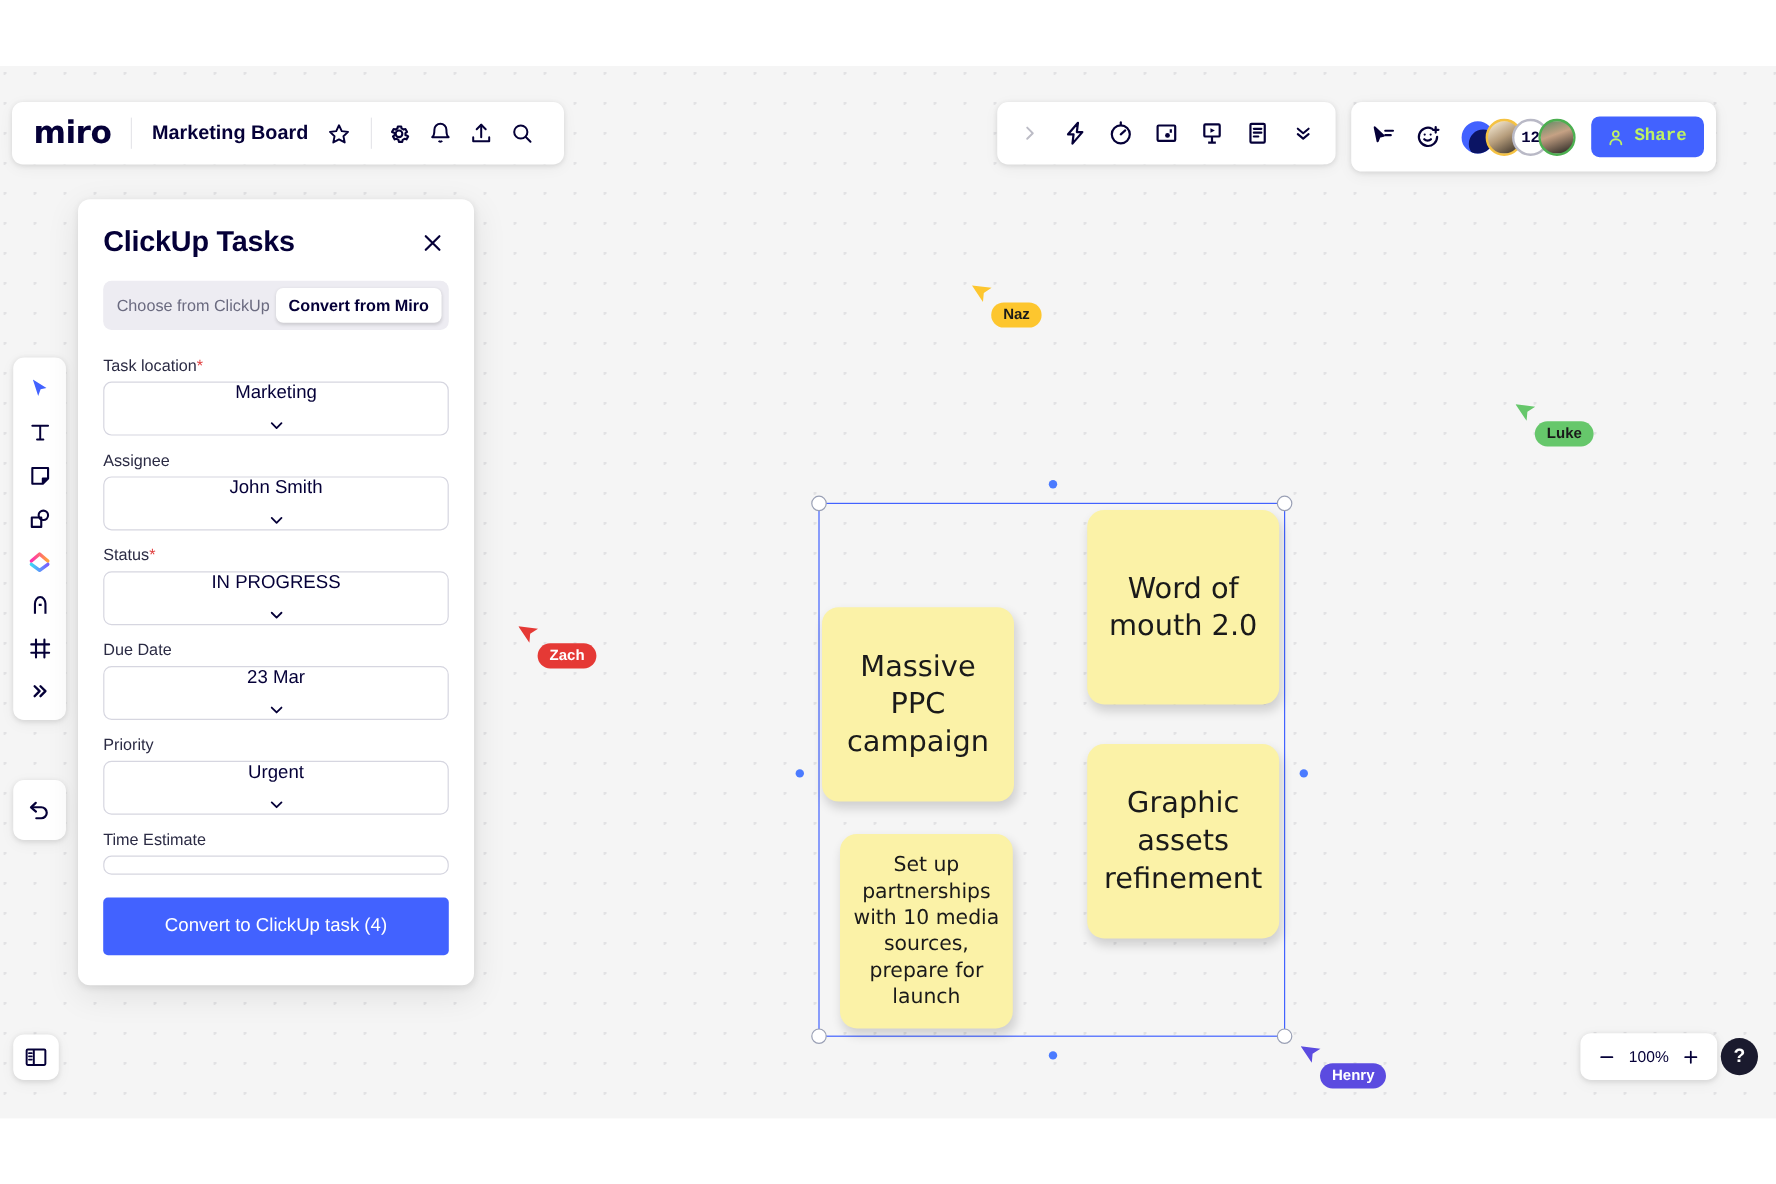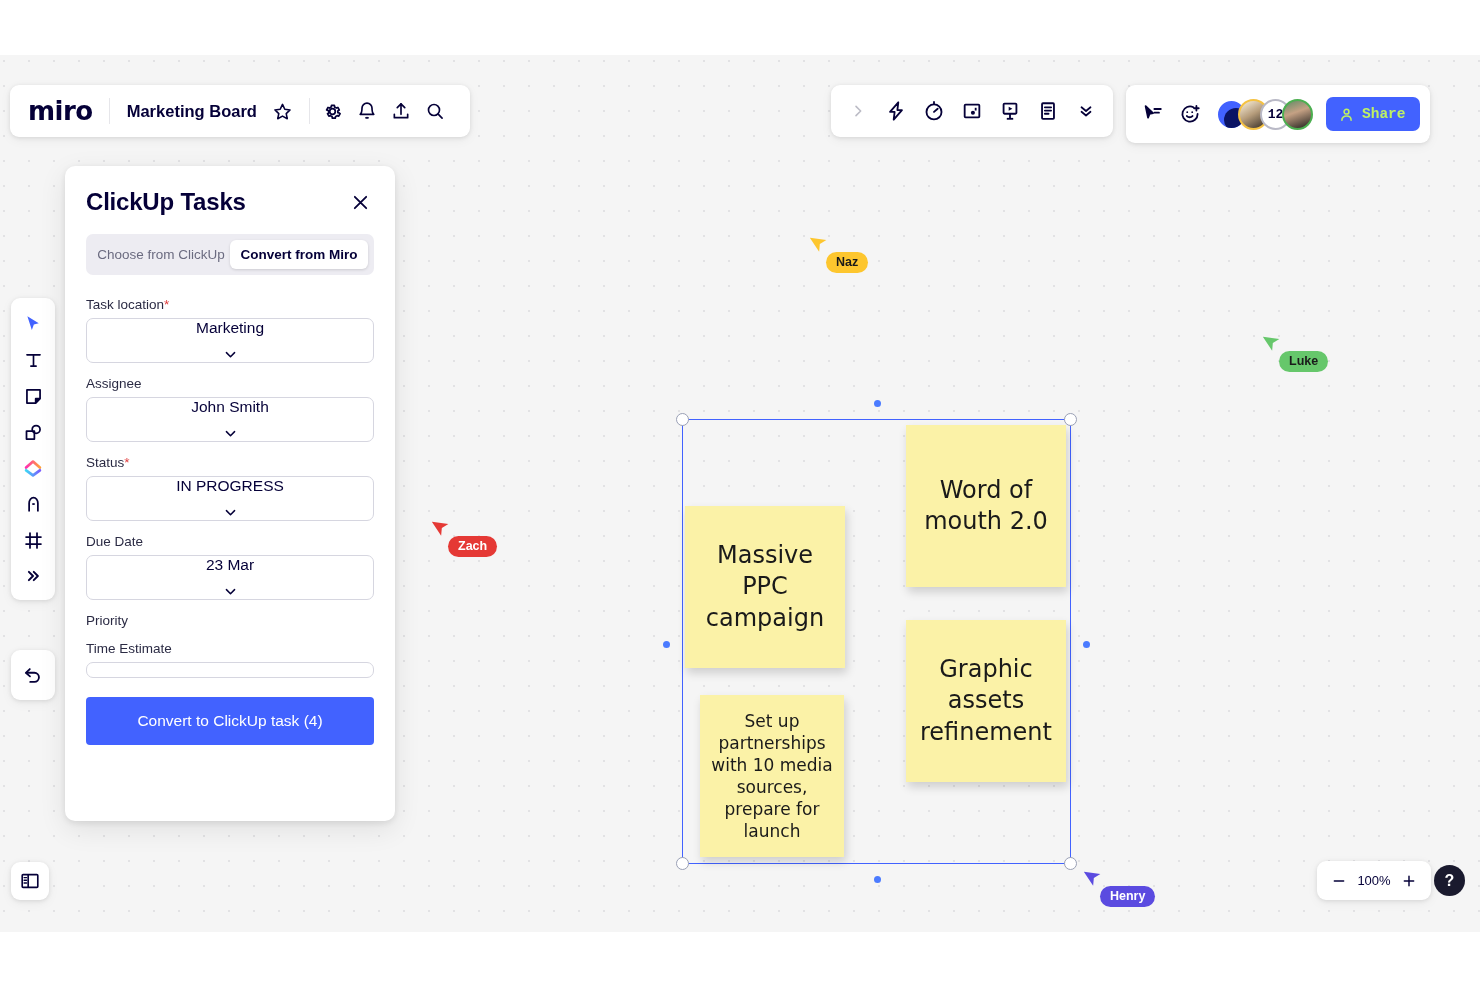--- a/index.html
+++ b/index.html
@@ -341,20 +341,21 @@
     box-shadow: 2px 5px 9px rgba(0,0,0,.16);
     display: flex;
     align-items: center;
     justify-content: center;
     text-align: center;
     color: #1a1a1a;
     font-family: "DejaVu Sans", sans-serif;
     box-sizing: border-box;
     padding: 8px;
     line-height: 1.30;
+    border-radius: 14px;
   }
   .s-ppc    { left: 685px; top: 451px; width: 160px; height: 162px; font-size: 24px; }
   .s-word   { left: 906px; top: 370px; width: 160px; height: 162px; font-size: 24px; }
   .s-graph  { left: 906px; top: 565px; width: 160px; height: 162px; font-size: 24px; }
   .s-media  { left: 700px; top: 640px; width: 144px; height: 162px; font-size: 17px; }
 
   
   .sel-frame {
     position: absolute;
     left: 682px; top: 364px;
@@ -697,20 +698,28 @@
         <span class="chev">
           <svg width="15" height="15" viewBox="0 0 24 24" fill="none" stroke="currentColor" stroke-width="2.4" stroke-linecap="round" stroke-linejoin="round">
               <path d="M5.5 9l6.5 6.5L18.5 9"></path>
             </svg>
         </span>
       </div>
     </div>
 
     <div class="fld">
       <div class="fld-label">Priority</div>
+      <div class="select">
+        <span>Urgent</span>
+        <span class="chev">
+          <svg width="15" height="15" viewBox="0 0 24 24" fill="none" stroke="currentColor" stroke-width="2.4" stroke-linecap="round" stroke-linejoin="round">
+              <path d="M5.5 9l6.5 6.5L18.5 9"></path>
+            </svg>
+        </span>
+      </div>
     </div>
 
     <div class="fld">
       <div class="fld-label">Time Estimate</div>
       <div class="time-input"></div>
     </div>
 
     <div class="cu-submit">Convert to ClickUp task (4)</div>
   </div>
 

